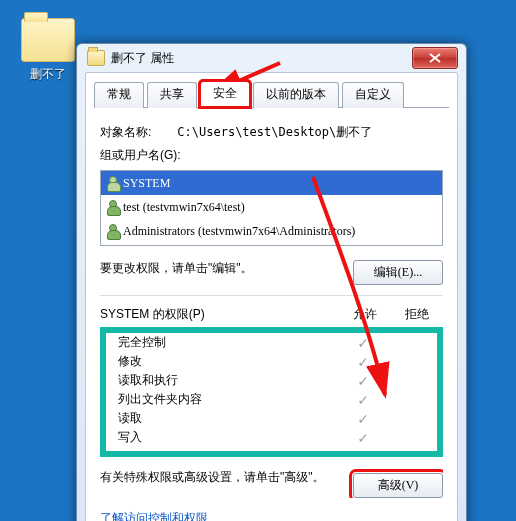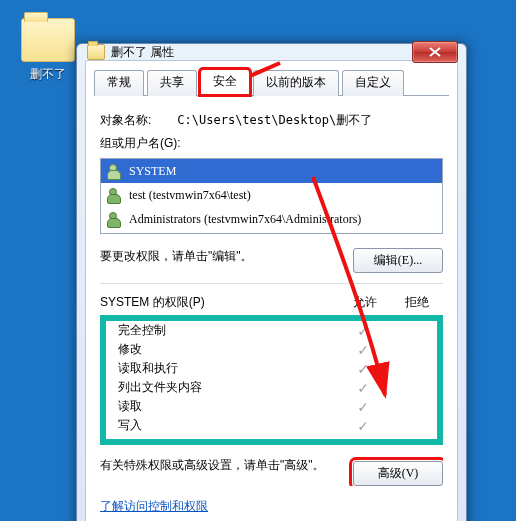--- a/index.html
+++ b/index.html
@@ -4,41 +4,41 @@
 <style>
   html,body{margin:0;padding:0;font-family:"Microsoft YaHei","SimSun",Tahoma,sans-serif;font-size:12px;background:#1b74c4;color:#000;overflow:hidden}
   body{width:516px;height:521px;position:relative}
   
   .desktop-folder{position:absolute;left:20px;top:18px;width:56px;text-align:center}
   .desktop-folder .folder-ico{width:52px;height:42px;margin:0 auto;background:linear-gradient(#fff4c8,#f6e292);border:1px solid #d3b76a;border-radius:3px;position:relative}
   .desktop-folder .folder-ico:before{content:"";position:absolute;left:2px;top:-7px;width:22px;height:9px;background:linear-gradient(#fff4c8,#f6e292);border:1px solid #d3b76a;border-bottom:none;border-radius:2px 2px 0 0}
   .desktop-folder .lbl{color:#fff;text-shadow:0 1px 1px #000;margin-top:4px}
   
   .win{position:absolute;left:76px;top:43px;width:389px;background:linear-gradient(#e9f1fb,#dbe7f6);border:1px solid #6b8aab;border-radius:6px;box-shadow:0 0 12px rgba(0,0,0,.5)}
-  .titlebar{height:16px;display:flex;align-items:center;padding:0 8px 0 10px}
+  .titlebar{height:28px;display:flex;align-items:center;padding:0 8px 0 10px}
   .titlebar .ico{width:16px;height:14px;background:linear-gradient(#fff4c8,#f3d97e);border:1px solid #c7a956;border-radius:2px;margin-right:6px;position:relative}
   .titlebar .ico:before{content:"";position:absolute;left:0;top:-4px;width:8px;height:4px;background:#f3d97e;border:1px solid #c7a956;border-bottom:none;border-radius:1px 1px 0 0}
   .titlebar .ttl{flex:1;font-size:12px}
   .closebtn{width:44px;height:20px;border:1px solid #8a2a25;border-radius:3px;background:linear-gradient(#ef7d72,#c8403a 48%,#b93029 52%,#e0635b);color:#fff;display:flex;align-items:center;justify-content:center;font-weight:bold;box-shadow:inset 0 0 0 1px rgba(255,255,255,.25)}
   .closebtn svg{display:block}
   
   .winbody{margin:0 8px 8px;background:#fff;border:1px solid #b9c6d6;border-radius:2px;padding:0}
   
   .tabs{display:flex;padding:8px 8px 0;gap:4px;position:relative}
   .tab{border:1px solid #9aa7b7;border-bottom:none;background:linear-gradient(#fdfdfd,#ebeff5);padding:3px 12px 4px;border-radius:3px 3px 0 0;margin-right:-1px;position:relative;top:1px}
   .tab.active{background:#fff;z-index:2;padding-bottom:5px;top:0}
   .tab.hl{outline:3px solid #e11;outline-offset:-1px}
   .tabline{height:1px;background:#9aa7b7;margin:0 8px}
   .panel{padding:10px 14px 12px}
   .row{margin:6px 0}
   .lbl-inline{display:inline-block;min-width:74px}
   .path{font-family:Tahoma,"SimSun",monospace}
   
   .listbox{border:1px solid #9aa7b7;background:#fff;height:74px;overflow:hidden;margin-top:4px}
-  .li{display:flex;align-items:center;height:20px;padding:2px 6px;gap:6px;font-family:Tahoma,"SimSun";font-size:12px}
+  .li{display:flex;align-items:center;height:20px;padding:2px 6px;font-family:Tahoma,"SimSun";font-size:12px}
   .li .uico{width:16px;height:16px;position:relative}
   .li .uico:before{content:"";position:absolute;left:2px;top:1px;width:6px;height:6px;border-radius:50%;background:#7fb565;border:1px solid #4f7c3e}
   .li .uico:after{content:"";position:absolute;left:0;top:7px;width:12px;height:8px;border-radius:5px 5px 2px 2px;background:#7fb565;border:1px solid #4f7c3e}
   .li.sel{background:#2f6bd0;color:#fff}
   .li.sel .uico:before,.li.sel .uico:after{background:#b9d79f;border-color:#5c8c45}
   
   .btn{display:inline-block;min-width:72px;text-align:center;padding:3px 8px;background:linear-gradient(#fefefe,#e6ebf2);border:1px solid #8a97a8;border-radius:3px;font-size:12px;font-family:"SimSun","Microsoft YaHei"}
   .btn.hl{outline:3px solid #e11;outline-offset:1px}
   .right{float:right}
   .sep{height:1px;background:#d9dfe7;margin:10px 0}

